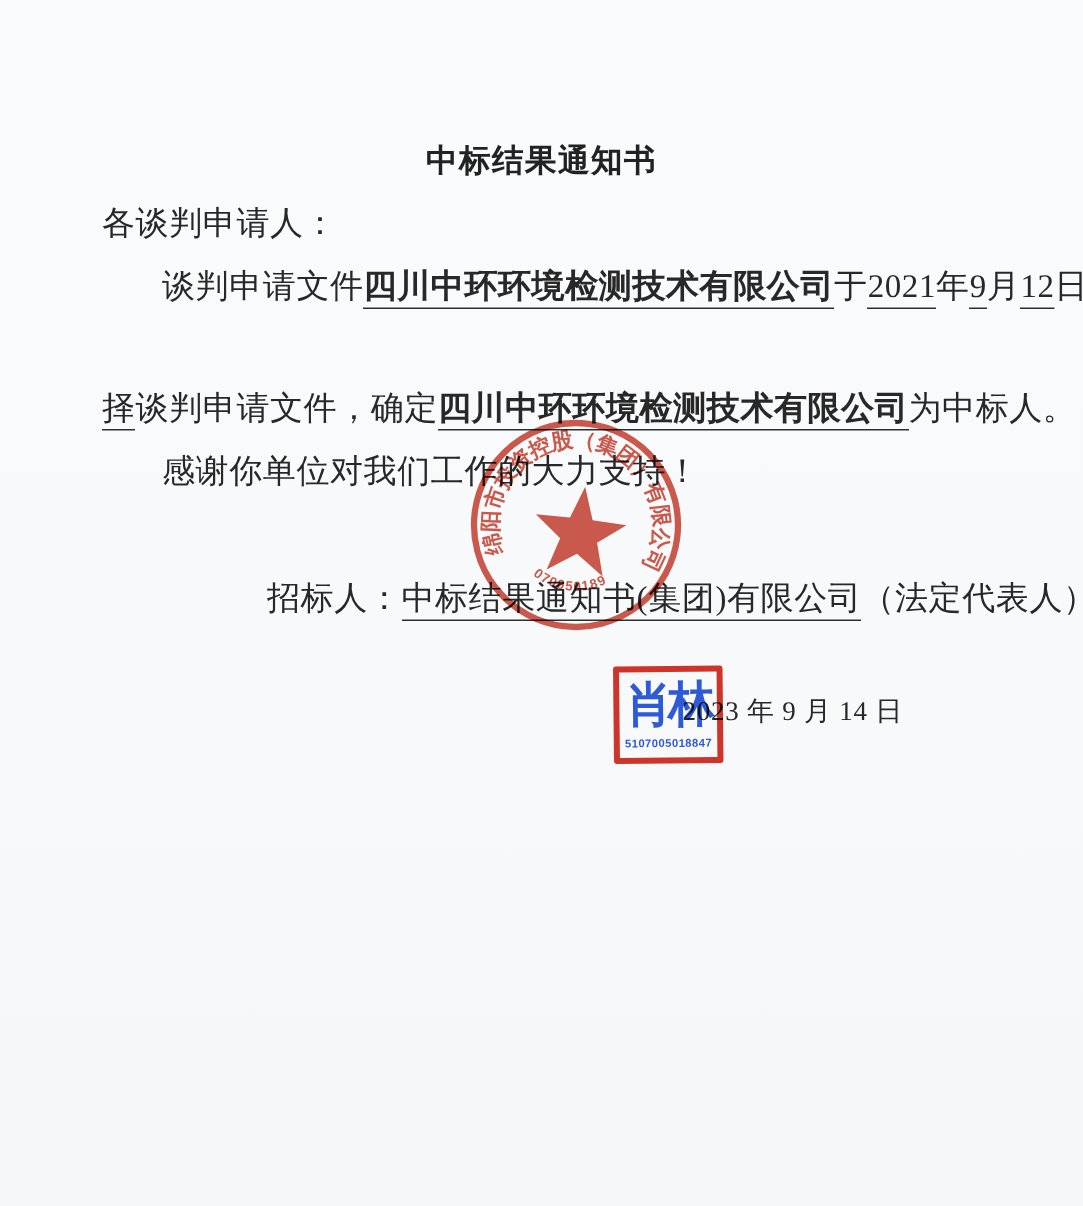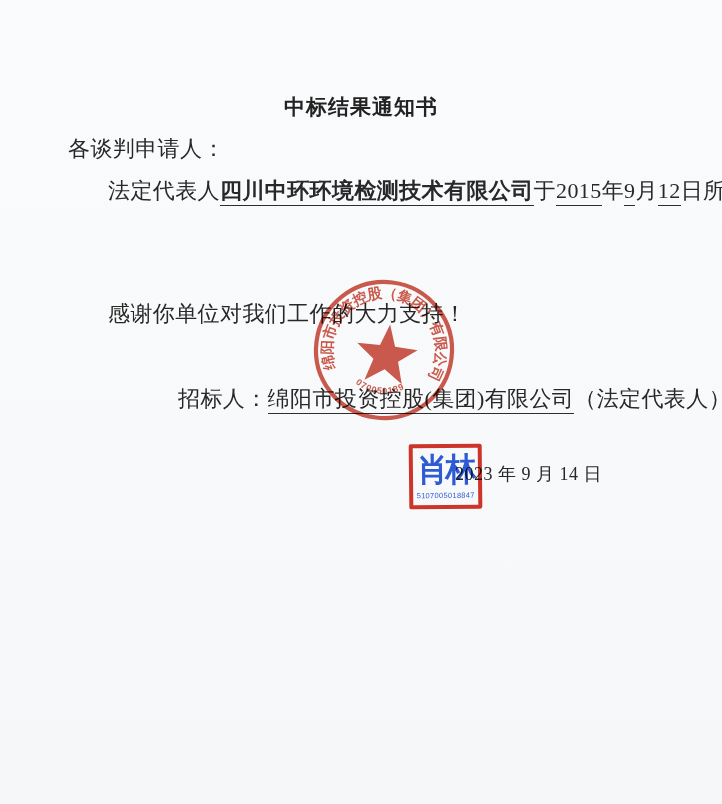--- a/index.html
+++ b/index.html
@@ -46,43 +46,46 @@
     z-index:5;opacity:0.92;mix-blend-mode:multiply;
     transform:rotate(-0.6deg);
     font-family:"Liberation Sans","DejaVu Sans",sans-serif;
     text-align:center;color:#1d4ed8;background:rgba(255,255,255,0);
   }
   .name-seal .chars{
     font-size:31px;font-weight:bold;letter-spacing:-3px;line-height:44px;
     transform:scaleY(1.05);margin-top:0;
   }
   .name-seal .serial{
-    font-size:7.5px;font-weight:normal;letter-spacing:0.3px;line-height:9px;
+    font-size:7.5px;font-weight:bold;letter-spacing:0.3px;line-height:9px;
     margin-top:-1px;
   }
 </style>
 </head>
 <body>
 
 <div class="page">
 
   <div class="doc-title">中标结果通知书</div>
 
   <div class="line salutation">各谈判申请人：</div>
 
   <div class="line p-line1">
-    <span>法定代表人</span><span class="u b">四川中环环境检测技术有限公司</span><span>于</span><span class="u">2015</span><span>年</span><span class="u">9</span><span>月</span><span class="u">12</span><span>日所</span>
+    <span>谈判申请文件</span><span class="u b">四川中环环境检测技术有限公司</span><span>于</span><span class="u">2021</span><span>年</span><span class="u">9</span><span>月</span><span class="u">12</span><span>日所</span>
   </div>
 
 
+  <div class="line p-line3">
+    <span class="u">择</span><span>谈判申请文件，确定</span><span class="u b">四川中环环境检测技术有限公司</span><span>为中标人。</span>
+  </div>
 
   <div class="line thanks">感谢你单位对我们工作的大力支持！</div>
 
   <div class="line bidder-line">
-    <span>招标人：</span><span class="u">绵阳市投资控股(集团)有限公司</span><span>（法定代表人）</span>
+    <span>招标人：</span><span class="u">中标结果通知书(集团)有限公司</span><span>（法定代表人）</span>
   </div>
 
 
   <div class="line date-line">2023 年 9 月 14 日</div>
 
   <svg class="round-seal" viewBox="0 0 150 150" xmlns="http://www.w3.org/2000/svg">
     <defs>
       <path id="arc-top" d="M 30,101 A 52,52 0 1 1 120,101" fill="none"></path>
       <path id="arc-bottom" d="M 49.8,111 A 44,44 0 0 0 100.2,111" fill="none"></path>
     </defs>

